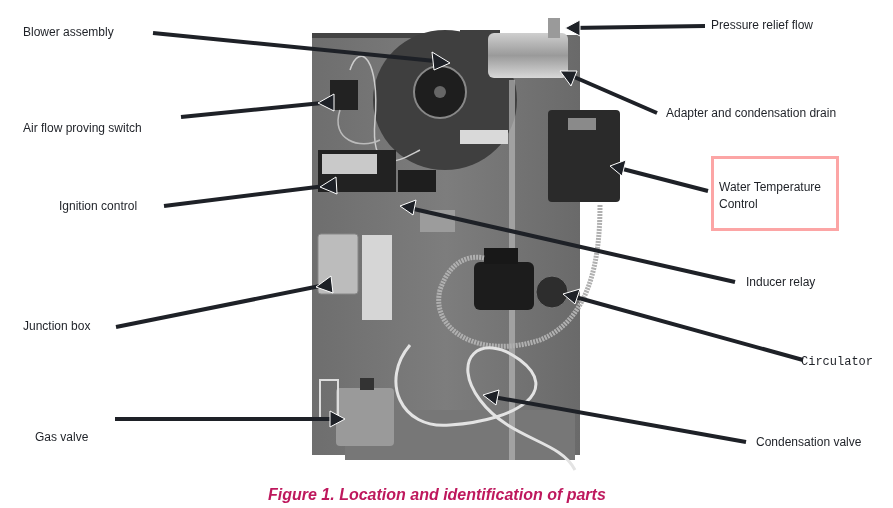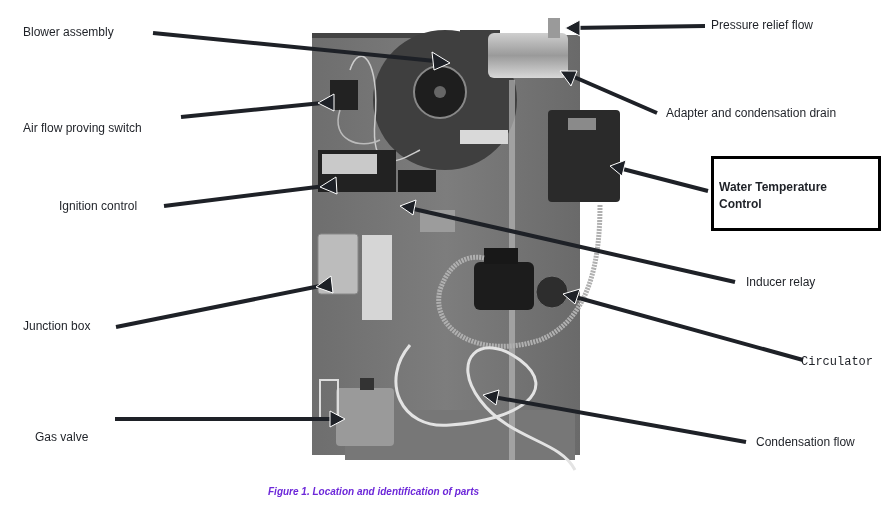--- a/index.html
+++ b/index.html
@@ -1,23 +1,23 @@
 <!DOCTYPE html>
 <html><head>
 <meta charset="utf-8">
 <style>
   html, body { margin:0; padding:0; background:#ffffff; }
   body { width:893px; height:508px; position:relative; overflow:hidden;
          font-family:"Liberation Sans", sans-serif; color:#1e2127; }
   .label { position:absolute; font-size:12px; line-height:17px; white-space:nowrap; }
-  .highlight { position:absolute; left:711px; top:156px; width:170px; height:75px;
-               border:3px solid #000000; box-sizing:border-box;font-weight:bold; }
+  .highlight { position:absolute; left:711px; top:156px; width:128px; height:75px;
+               border:3px solid #fca5a5; box-sizing:border-box; }
   .highlight .label { position:absolute; left:5px; top:20px; white-space:normal; width:130px; }
-  .caption { position:absolute; left:268px; top:486px; font-size:10px; font-weight:bold;
-             font-style:italic; color:#6d28d9; }
+  .caption { position:absolute; left:268px; top:486px; font-size:16px; font-weight:bold;
+             font-style:italic; color:#be185d; }
   svg#scene { position:absolute; left:0; top:0; }
 </style>
 </head>
 <body>
 
 <svg id="scene" width="893" height="508" viewBox="0 0 893 508">
   <defs>
     <linearGradient id="panelGrad" x1="0" x2="1" y1="0" y2="0">
       <stop offset="0" stop-color="#6e6e6e"></stop>
       <stop offset="0.5" stop-color="#7d7d7d"></stop>
@@ -107,15 +107,15 @@
 <div class="label" style="left:59px; top:198px;">Ignition control</div>
 <div class="label" style="left:23px; top:318px;">Junction box</div>
 <div class="label" style="left:35px; top:411px;margin-top:18px;">Gas valve</div>
 <div class="label" style="left:711px; top:17px;">Pressure relief flow</div>
 <div class="label" style="left:666px; top:105px;">Adapter and condensation drain</div>
 <div class="highlight">
   <div class="label">Water Temperature Control</div>
 </div>
 <div class="label" style="left:746px; top:274px;">Inducer relay</div>
 <div class="label" style="left:801px; top:354px;font-family:Liberation Mono, monospace;">Circulator</div>
-<div class="label" style="left:756px; top:434px;">Condensation flow</div>
+<div class="label" style="left:756px; top:434px;">Condensation valve</div>
 
 <div class="caption">Figure 1.  Location and identification of parts</div>
 
 </body></html>

